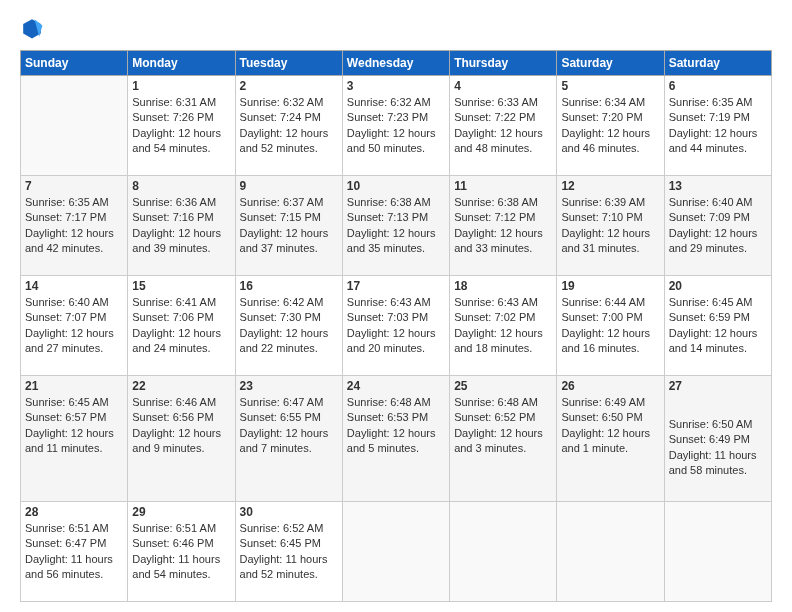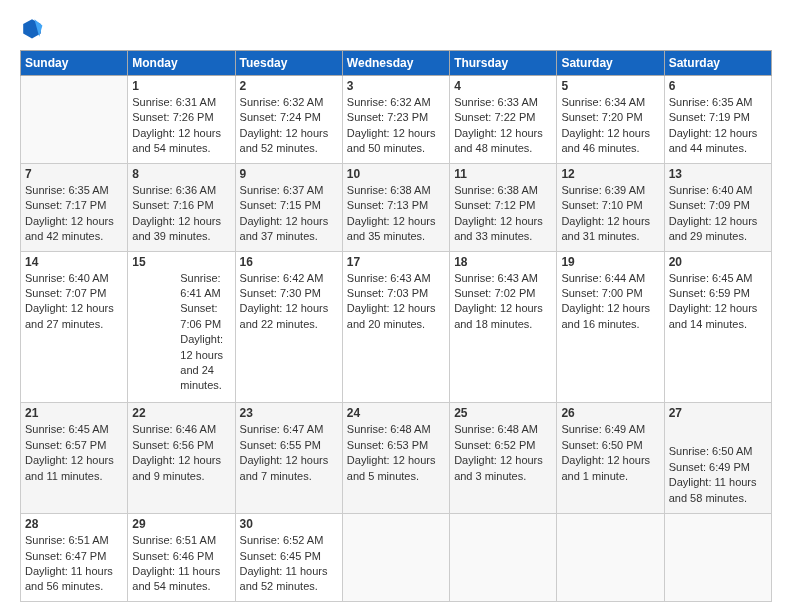--- a/index.html
+++ b/index.html
@@ -232,21 +232,21 @@
         <tr>
           <td>
             <span class="day-number">14</span>
             <div class="day-info" style="white-space: pre-line;">Sunrise: 6:40 AM
 Sunset: 7:07 PM
 Daylight: 12 hours
 and 27 minutes.</div>
           </td>
           <td>
             <span class="day-number">15</span>
-            <div class="day-info" style="white-space: pre-line; margin-left: 48px;">Sunrise: 6:41 AM
+            <div class="day-info" style="white-space: pre-line;">Sunrise: 6:41 AM
 Sunset: 7:06 PM
 Daylight: 12 hours
 and 24 minutes.</div>
           </td>
           <td>
             <span class="day-number">16</span>
             <div class="day-info" style="white-space: pre-line;">Sunrise: 6:42 AM
 Sunset: 7:30 PM
 Daylight: 12 hours
 and 22 minutes.</div>

